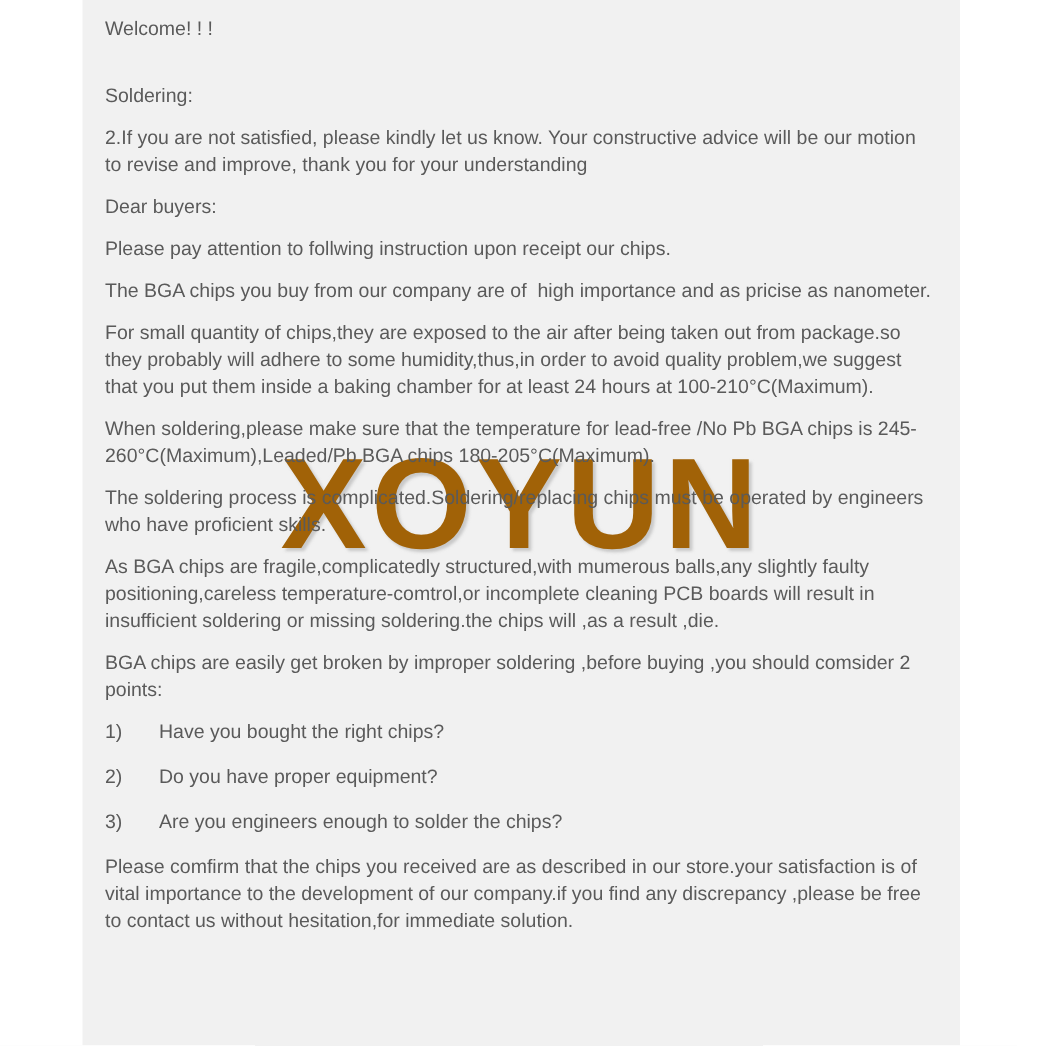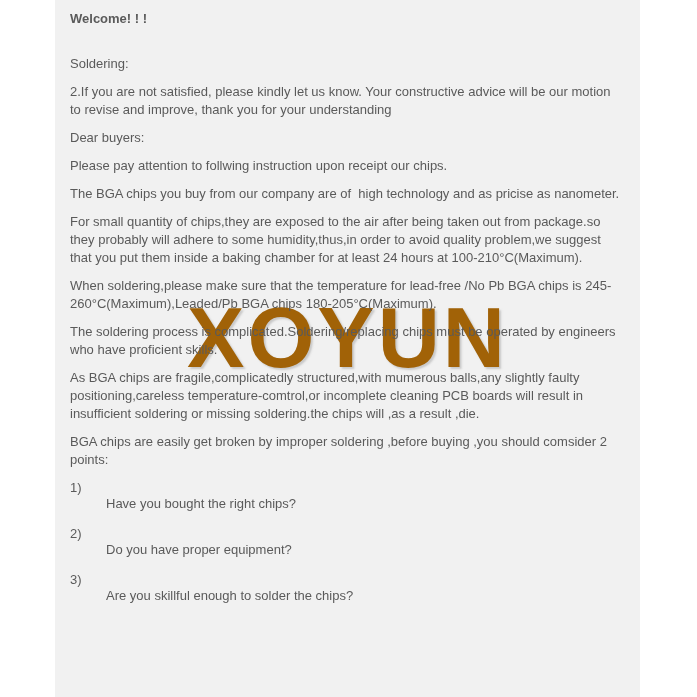--- a/index.html
+++ b/index.html
@@ -45,62 +45,61 @@
     color: #5a5a5a;
     font-size: 13px;
     line-height: 18px;
   }
   .para {
     margin: 0 0 10px 0;
     white-space: pre-wrap;
   }
   .para.welcome {
     margin-bottom: 27px;
-    font-weight: bold;
   }
   .list-item {
     display: flex;
     margin: 0 0 12px 0;
   }
   .list-item .num {
     flex: 0 0 36px;
     width: 36px;
   }
   .list-item .txt {
     flex: 1;
-    margin-top: 16px;
   }
 </style>
 </head>
 <body>
 
 <div class="page">
   <div class="content-panel">
     <div class="watermark">XOYUN</div>
     <div class="doc">
       <p class="para welcome">Welcome! ! !</p>
       <p class="para">Soldering:</p>
       <p class="para">2.If you are not satisfied, please kindly let us know. Your constructive advice will be our motion to revise and improve, thank you for your understanding</p>
       <p class="para">Dear buyers:</p>
       <p class="para">Please pay attention to follwing instruction upon receipt our chips.</p>
-      <p class="para">The BGA chips you buy from our company are of  high technology and as pricise as nanometer.</p>
+      <p class="para">The BGA chips you buy from our company are of  high importance and as pricise as nanometer.</p>
       <p class="para">For small quantity of chips,they are exposed to the air after being taken out from package.so they probably will adhere to some humidity,thus,in order to avoid quality problem,we suggest that you put them inside a baking chamber for at least 24 hours at 100-210°C(Maximum).</p>
       <p class="para">When soldering,please make sure that the temperature for lead-free /No Pb BGA chips is 245-260°C(Maximum),Leaded/Pb BGA chips 180-205°C(Maximum).</p>
       <p class="para">The soldering process is complicated.Soldering/replacing chips must be operated by engineers who have proficient skills.</p>
       <p class="para">As BGA chips are fragile,complicatedly structured,with mumerous balls,any slightly faulty positioning,careless temperature-comtrol,or incomplete cleaning PCB boards will result in insufficient soldering or missing soldering.the chips will ,as a result ,die.</p>
       <p class="para">BGA chips are easily get broken by improper soldering ,before buying ,you should comsider 2 points:</p>
 
       <div class="list-item">
         <span class="num">1)</span>
         <span class="txt">Have you bought the right chips?</span>
       </div>
       <div class="list-item">
         <span class="num">2)</span>
         <span class="txt">Do you have proper equipment?</span>
       </div>
       <div class="list-item">
         <span class="num">3)</span>
-        <span class="txt">Are you skillful enough to solder the chips?</span>
+        <span class="txt">Are you engineers enough to solder the chips?</span>
       </div>
 
+      <p class="para">Please comfirm that the chips you received are as described in our store.your satisfaction is of vital importance to the development of our company.if you find any discrepancy ,please be free to contact us without hesitation,for immediate solution.</p>
     </div>
   </div>
 </div>
 
 </body></html>

